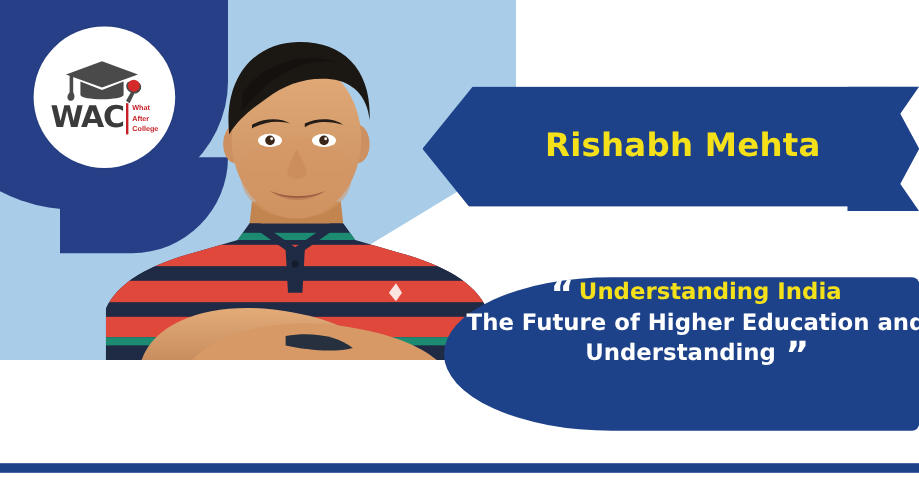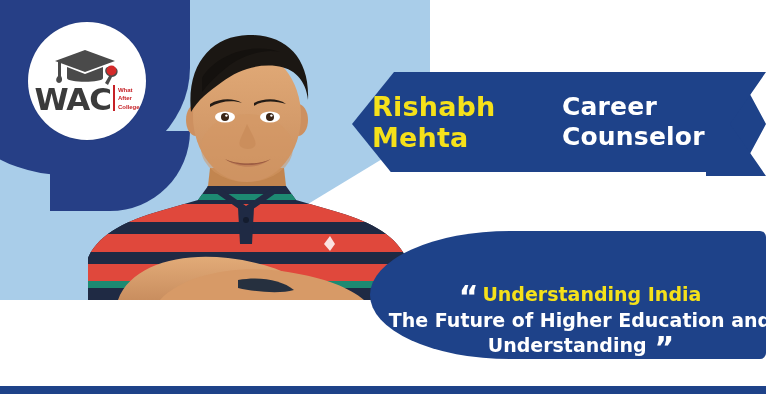--- a/index.html
+++ b/index.html
@@ -33,21 +33,21 @@
   .logo-disc{
     position:absolute;left:28px;top:22px;width:118px;height:118px;
     background:#ffffff;border-radius:50%;
     display:flex;flex-direction:column;align-items:center;justify-content:center;
     box-shadow:0 0 0 1px rgba(0,0,0,.03);
   }
   .logo-cap{position:relative;width:72px;height:38px;margin-bottom:-2px;}
   .logo-wordmark{display:flex;align-items:flex-start;}
   .logo-wac{
     font-family:"DejaVu Sans", sans-serif;
-    font-weight:bold;font-size:31px;color:#3b3b3b;letter-spacing:-1px;line-height:1;
+    font-weight:bold;font-size:25px;color:#3b3b3b;letter-spacing:-1px;line-height:1;
   }
   .logo-rule{width:2px;height:26px;background:#c62026;margin:1px 3px 0 2px;}
   .logo-sub{
     font-family:"Liberation Sans", sans-serif;
     font-size:6px;font-weight:bold;color:#c62026;line-height:1.45;text-align:left;
     padding-top:2px;
   }
 
   
   .photo{
@@ -80,21 +80,21 @@
   .role{
     font-family:"DejaVu Sans", sans-serif;
     font-weight:bold;font-size:25px;color:#ffffff;letter-spacing:.2px;line-height:1.2;
   }
 
   
   .quote-card{
     position:absolute;left:370px;top:231px;width:396px;height:128px;
     background:#1e4289;
     border-radius:140px 6px 6px 140px / 64px 6px 6px 64px;
-    display:flex;align-items:flex-end;justify-content:center;
+    display:flex;align-items:flex-start;justify-content:center;
     box-sizing:border-box;padding:0 16px 0 40px;
   }
   .quote-inner{text-align:center;}
   .q-line1{
     font-family:"DejaVu Sans", sans-serif;
     font-weight:bold;font-size:19px;color:#f5e11a;line-height:1.35;white-space:nowrap;
   }
   .q-line2,.q-line3{
     font-family:"DejaVu Sans", sans-serif;
     font-weight:bold;font-size:19px;color:#ffffff;line-height:1.35;white-space:nowrap;
@@ -201,21 +201,20 @@
       <span class="logo-sub">
         <span>What</span><br>
         <span>After</span><br>
         <span>College</span>
       </span>
     </div>
   </div>
 
   <div class="ribbon">
     <div class="name">Rishabh Mehta</div>
-    <div class="role">Career Counselor</div>
   </div>
   <div class="ribbon-notch"></div>
   <div class="ribbon-notch-blue"></div>
 
   <div class="quote-card">
     <div class="quote-inner">
       <div>
         <span class="qmark open">“</span><span class="q-line1">Understanding India</span>
       </div>
       <div class="q-line2">The Future of Higher Education and</div>

